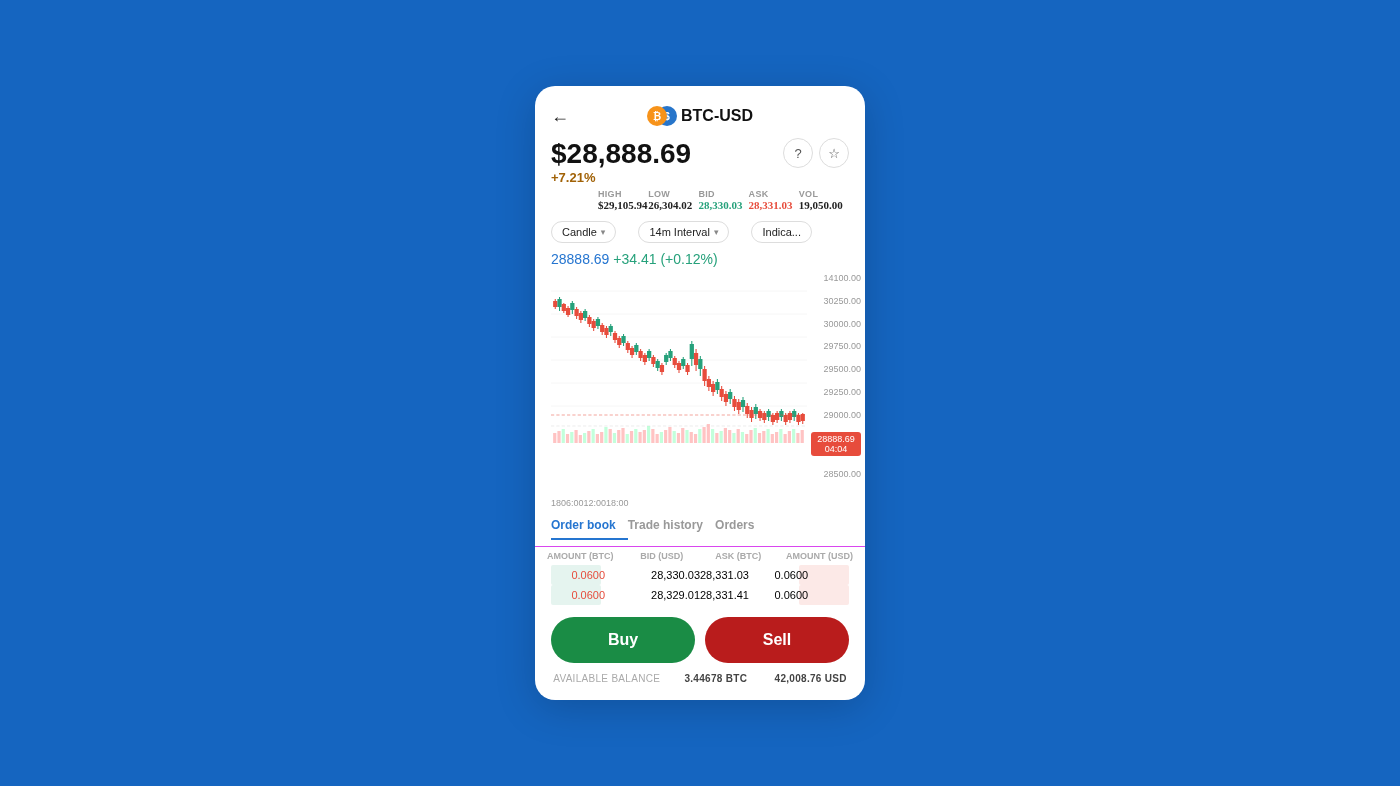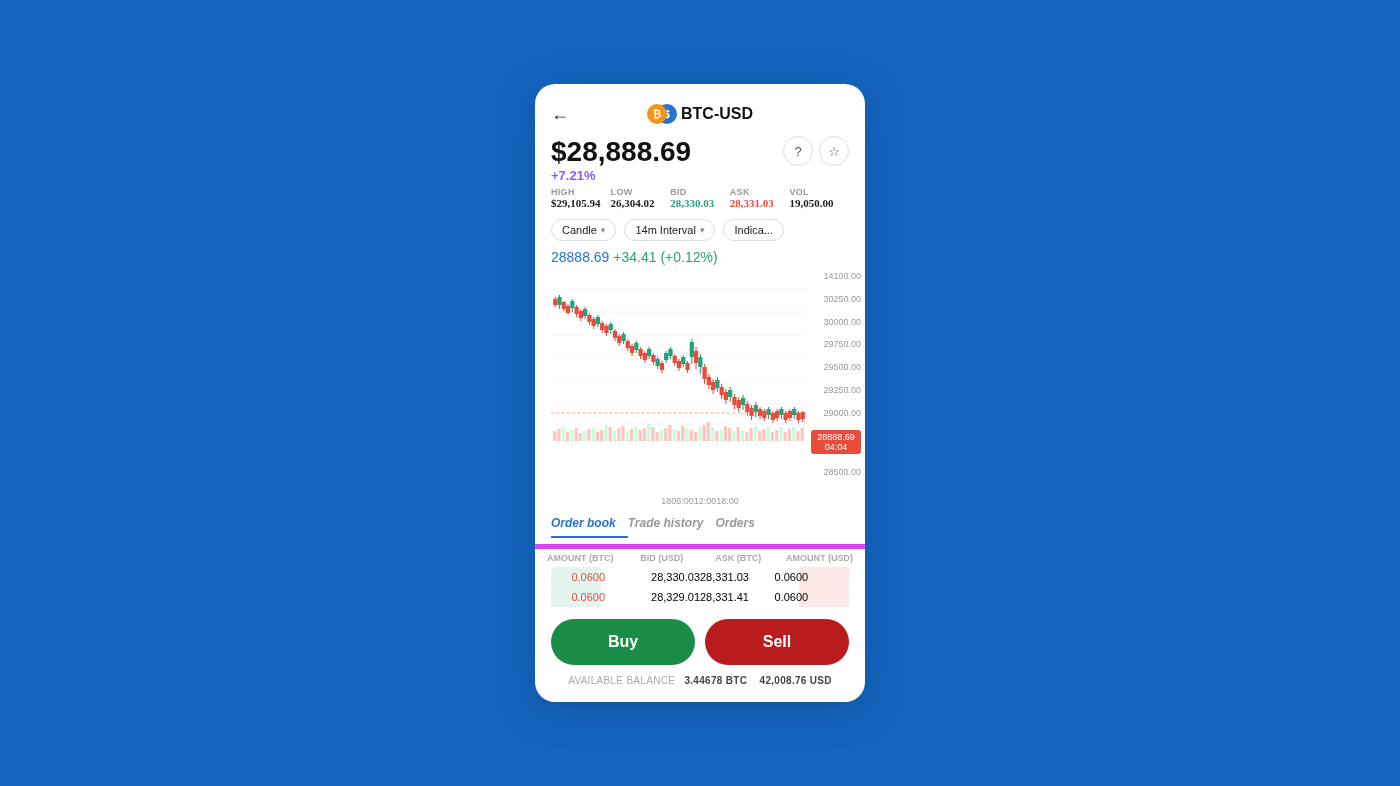--- a/index.html
+++ b/index.html
@@ -77,26 +77,27 @@
       z-index: 1;
     }
     .main-price {
       font-size: 28px;
       font-weight: 700;
       color: #111;
     }
     .price-change {
       font-size: 13px;
       font-weight: 600;
-      color: #8b5cf6;
+      color: #a16207;
     }
     .stats-row {
       display: flex;
       gap: 0;
       padding: 4px 16px 10px;
+      margin-left: 47px;
     }
     .stat-item {
       flex: 1;
     }
     .stat-label {
       font-size: 9px;
       color: #999;
       font-weight: 600;
       text-transform: uppercase;
       letter-spacing: 0.3px;
@@ -117,21 +118,21 @@
       background: #fff;
       display: flex;
       align-items: center;
       justify-content: center;
       cursor: pointer;
       font-size: 13px;
       color: #555;
     }
     .chart-controls {
       display: flex;
-      gap: 8px;
+      gap: 22px;
       padding: 0 16px 8px;
     }
     .chart-ctrl-btn {
       display: flex;
       align-items: center;
       gap: 4px;
       padding: 4px 10px;
       border: 1px solid #ddd;
       border-radius: 20px;
       background: #fff;
@@ -188,31 +189,30 @@
       background: #e74c3c;
       color: #fff;
       font-size: 9px;
       padding: 2px 4px;
       border-radius: 3px;
       white-space: nowrap;
       text-align: center;
     }
     .chart-xaxis {
       display: flex;
-      justify-content: center;
+      justify-content: flex-start;
       padding: 2px 16px 2px 16px;
       font-size: 9px;
       color: #999;
     }
     .order-book-tabs {
       display: flex;
       gap: 0;
       padding: 8px 16px 6px;
-      border-bottom: 5px solid #d946ef;
-      font-style: italic;
+      border-bottom: 1px solid #d946ef;
     }
     .tab-item {
       font-size: 12px;
       font-weight: 600;
       color: #999;
       padding: 0 12px 6px 0;
       cursor: pointer;
       border-bottom: 2px solid transparent;
     }
     .tab-item.active {
@@ -294,20 +294,21 @@
     .balance-row {
       text-align: center;
       font-size: 10px;
       color: #aaa;
       padding: 0 16px 16px;
       letter-spacing: 0.3px;
     }
     .balance-row span.val {
       color: #444;
       font-weight: 600;
+      margin-left: 15px;
     }
 
     
     svg.candlestick-chart {
       width: 100%;
       height: 185px;
     }
   </style>
 </head>
 <body>

